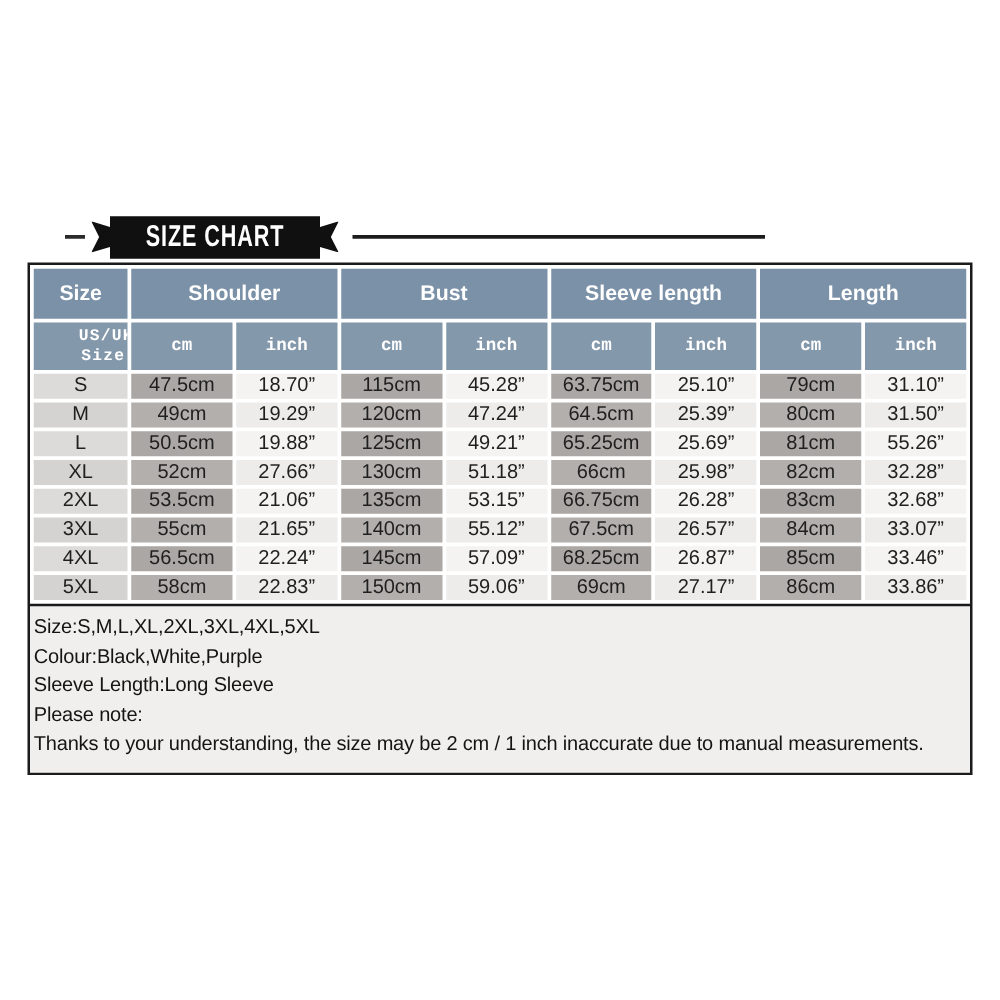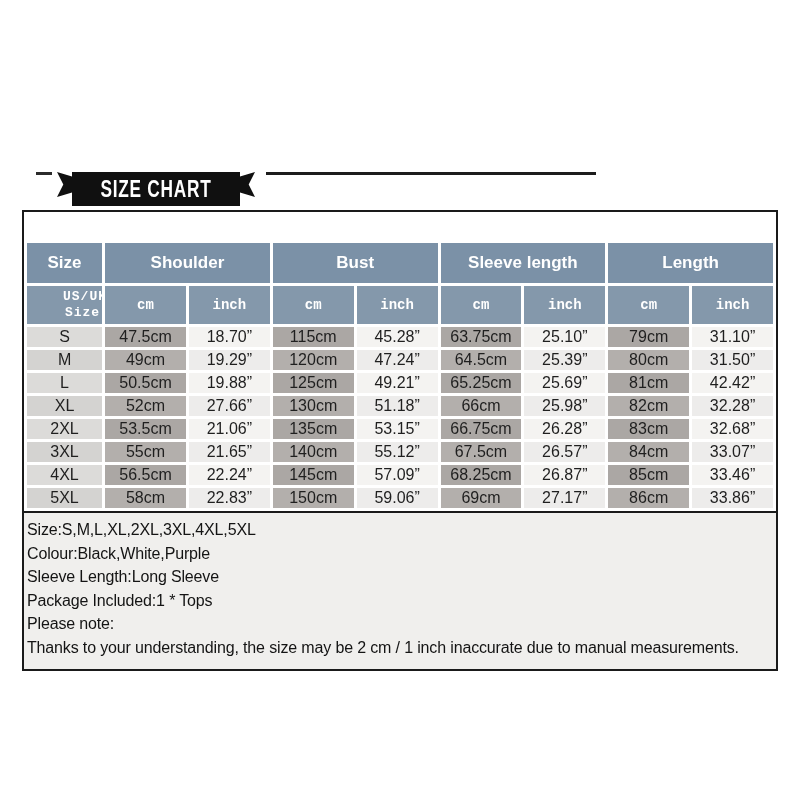--- a/index.html
+++ b/index.html
@@ -3,20 +3,22 @@
 <meta charset="utf-8">
 <style>
   html,body{margin:0;padding:0;background:#ffffff;}
   body{width:800px;height:800px;overflow:hidden;font-family:"Liberation Sans",sans-serif;}
 
   
   .banner-row{
     margin-top:172px;
     height:35px;
     display:flex;
+    align-items:center;
+    padding-left:16px;
   }
   .dash{
     width:16px;height:3px;background:#2b2b2b;
     margin-left:36px;flex:0 0 auto;
   }
   .tail{
     width:15px;height:25px;background:#101010;flex:0 0 auto;
   }
   .tail-left{
     margin-left:5px;
@@ -41,21 +43,20 @@
   .sheet{
     margin:3px 22px 0 22px;
     border:2px solid #1a1a1a;
     background:#ffffff;
   }
   table.size-table{
     width:100%;
     table-layout:fixed;
     border-collapse:separate;
     border-spacing:3px;
-    margin-top:28px;
   }
   th,td{
     padding:0;text-align:center;vertical-align:middle;overflow:hidden;white-space:nowrap;
   }
   th.h1{
     background:#7b91a7;color:#ffffff;font-size:17px;font-weight:bold;height:40px;
   }
   th.h2{
     background:#8498ab;color:#ffffff;height:38px;
     font-family:"Liberation Mono","DejaVu Sans Mono",monospace;
@@ -157,21 +158,21 @@
         </tr>
         <tr>
           <td class="c-size">L</td>
           <td class="c-cm">50.5cm</td>
           <td class="c-inch">19.88”</td>
           <td class="c-cm">125cm</td>
           <td class="c-inch">49.21”</td>
           <td class="c-cm">65.25cm</td>
           <td class="c-inch">25.69”</td>
           <td class="c-cm">81cm</td>
-          <td class="c-inch">42.42”</td>
+          <td class="c-inch">55.26”</td>
         </tr>
         <tr>
           <td class="c-size">XL</td>
           <td class="c-cm">52cm</td>
           <td class="c-inch">27.66”</td>
           <td class="c-cm">130cm</td>
           <td class="c-inch">51.18”</td>
           <td class="c-cm">66cm</td>
           <td class="c-inch">25.98”</td>
           <td class="c-cm">82cm</td>
@@ -221,19 +222,18 @@
           <td class="c-cm">86cm</td>
           <td class="c-inch">33.86”</td>
         </tr>
       </tbody>
     </table>
 
     <div class="details">
       <div class="detail-line">Size:S,M,L,XL,2XL,3XL,4XL,5XL</div>
       <div class="detail-line">Colour:Black,White,Purple</div>
       <div class="detail-line">Sleeve Length:Long Sleeve</div>
-      <div class="detail-line">Package Included:1 * Tops</div>
       <div class="detail-line">Please note:</div>
       <div class="detail-line">Thanks to your understanding, the size may be 2 cm / 1 inch inaccurate due to manual measurements.</div>
     </div>
   </div>
 
 </div>
 
 </body></html>

